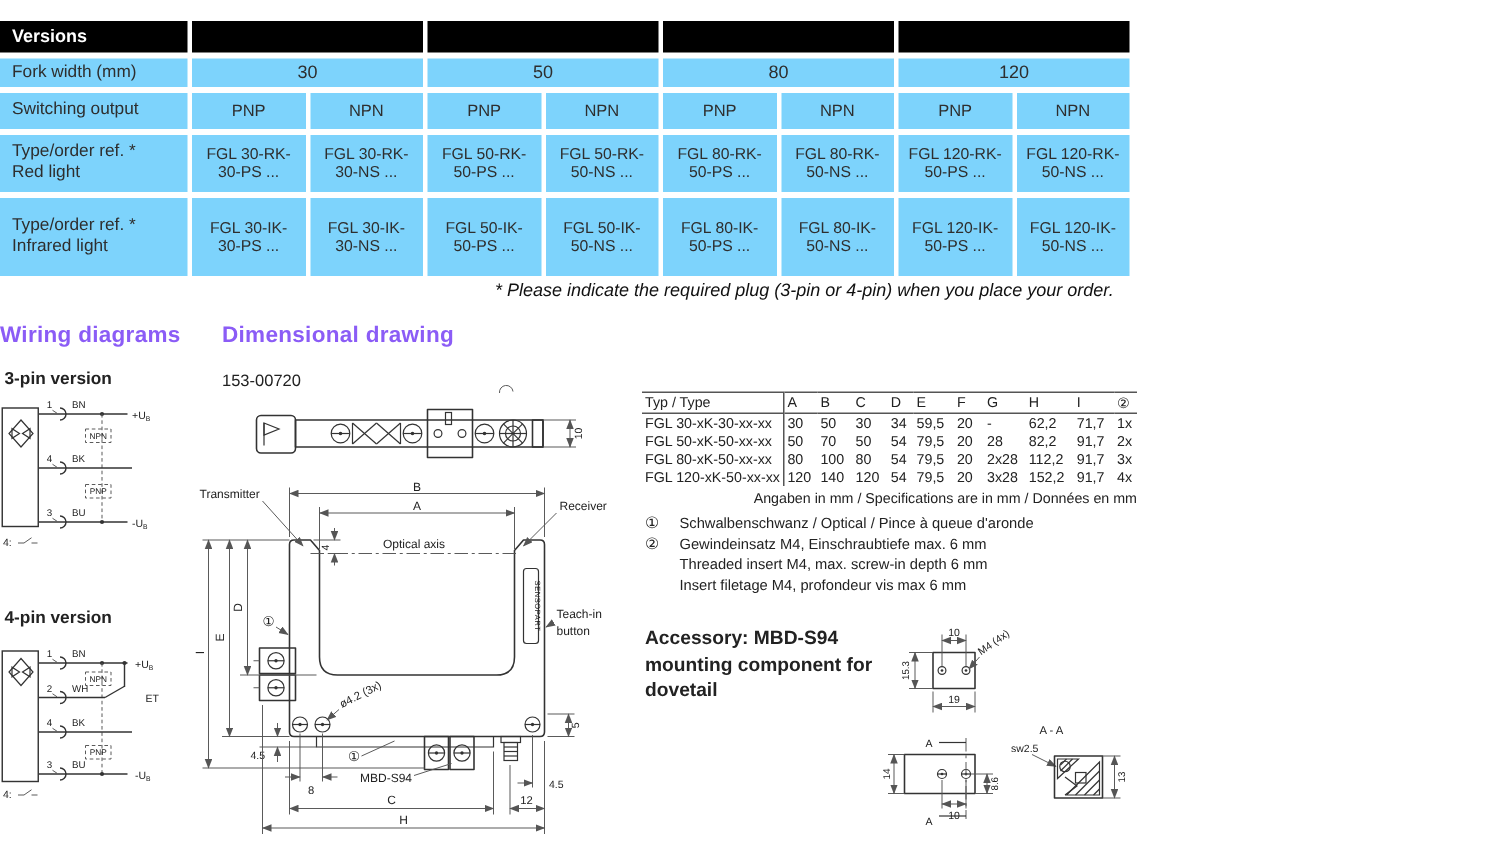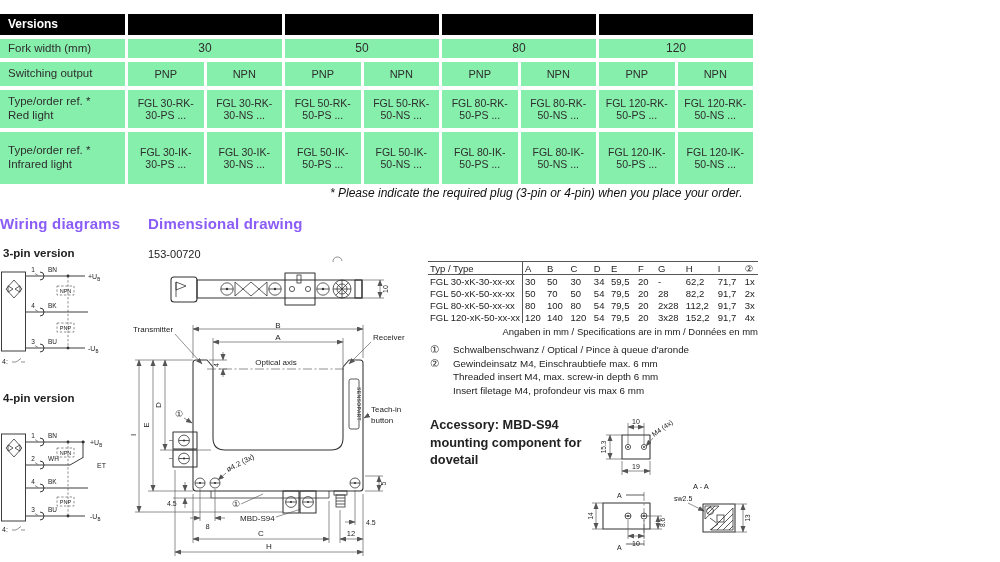--- a/index.html
+++ b/index.html
@@ -4,21 +4,21 @@
 <title>FGL Fork Sensor Datasheet</title>
 <style>
   html,body{margin:0;padding:0;background:#fff;}
   .page{position:relative;width:1000px;height:562px;background:#fff;overflow:hidden;
         font-family:"Liberation Sans",sans-serif;color:#222;}
 
   
   .vtable{position:absolute;left:0;top:2px;display:grid;
           grid-template-columns:125px repeat(8,75.5px);
           grid-template-rows:21px 19px 24px 38px 52px;gap:4px 3px;margin-top:12px;}
-  .c{background:#86efac;display:flex;align-items:center;justify-content:center;
+  .c{background:#7dd3fc;display:flex;align-items:center;justify-content:center;
      font-size:11px;color:#2e2e2e;text-align:center;line-height:1.18;}
   .lab{flex-direction:column;align-items:flex-start;justify-content:center;
        padding-left:8px;font-size:11.5px;text-align:left;}
   .hd{background:#000;color:#fff;font-weight:bold;font-size:12px;
       justify-content:flex-start;padding-left:8px;}
   .hdg{background:#000;}
   .sp2{grid-column:span 2;}
   .ref{font-size:10.5px;padding:0 5px;}
   .fw{font-size:12px;}
 
@@ -109,21 +109,21 @@
     <div class="c ref">FGL 80-IK-50-PS ...</div>
     <div class="c ref">FGL 80-IK-50-NS ...</div>
     <div class="c ref">FGL 120-IK-50-PS ...</div>
     <div class="c ref">FGL 120-IK-50-NS ...</div>
   </div>
 
   <div class="fnote">* Please indicate the required plug (3-pin or 4-pin) when you place your order.</div>
 
   <div class="h1" style="left:0;top:215px">Wiring diagrams</div>
   <div class="sub" style="left:3px;top:247px">3-pin version</div>
-  <div class="sub" style="left:3px;top:392px">4-pin version</div>
+  <div class="sub" style="left:3px;top:406px">4-pin version</div>
   <div class="h1" style="left:148px;top:215px">Dimensional drawing</div>
   <div class="dno" style="left:148px;top:248px">153-00720</div>
 
   <svg style="left:0;top:259px" width="125" height="112" viewBox="0 0 125 112">
     <rect class="w" x="1.5" y="13" width="24" height="79"></rect>
     <g>
       <path class="k2" d="M14,21 L22,30 L14,39 L6,30 Z"></path>
       <path class="k2" d="M13,30 L8,26.8 L8,33.2 Z"></path>
       <path class="k2" d="M15,30 L20,26.8 L20,33.2 Z"></path>
     </g>

